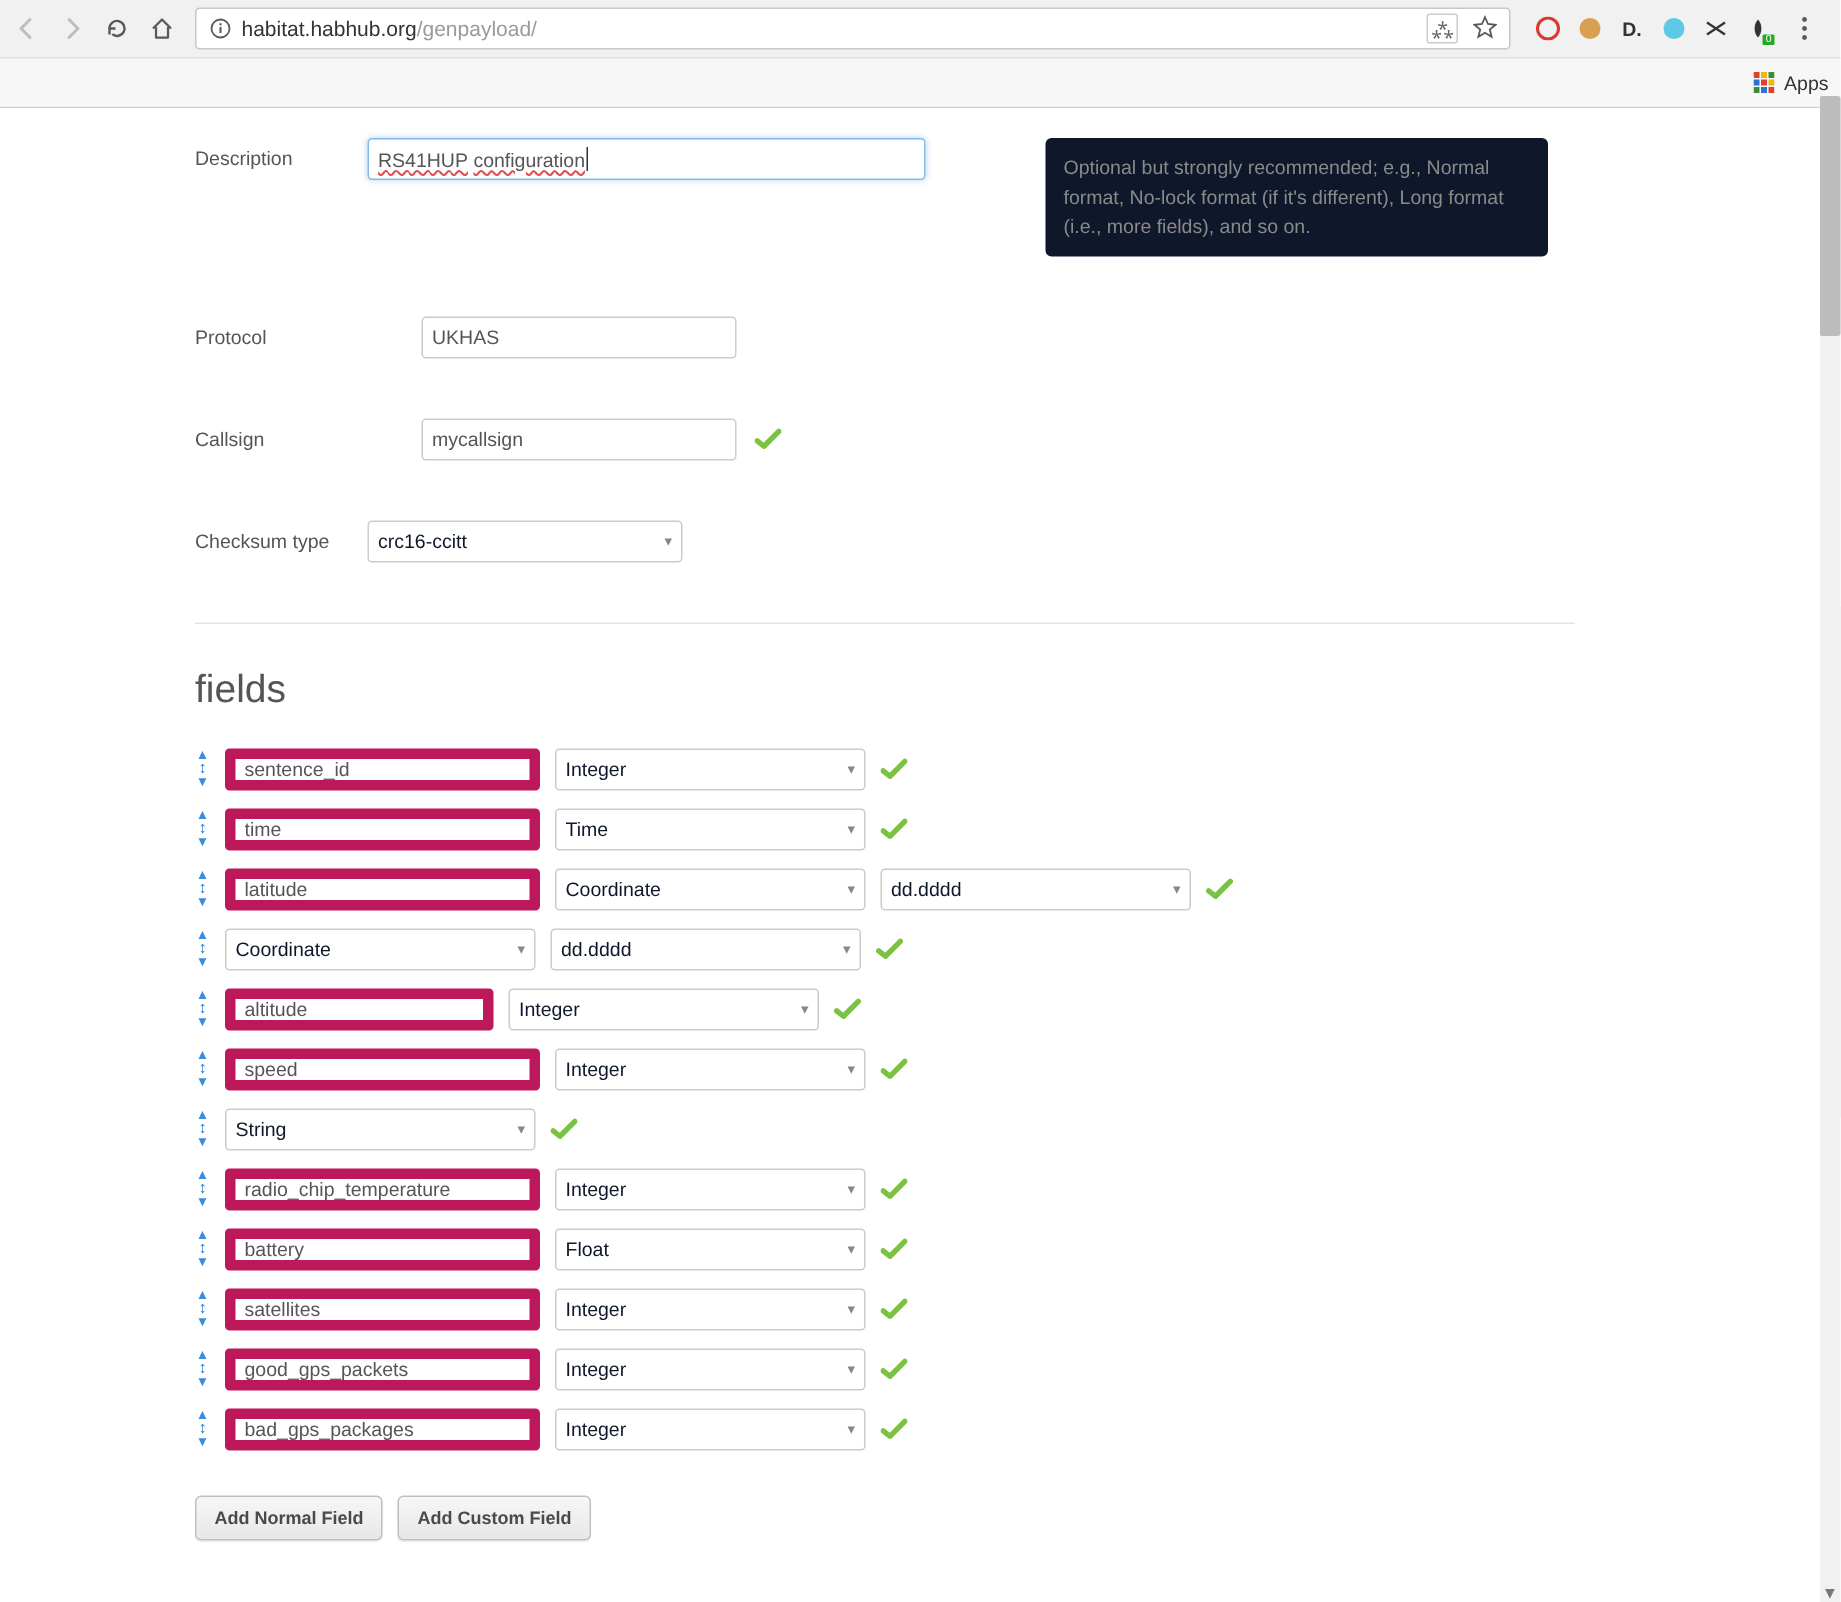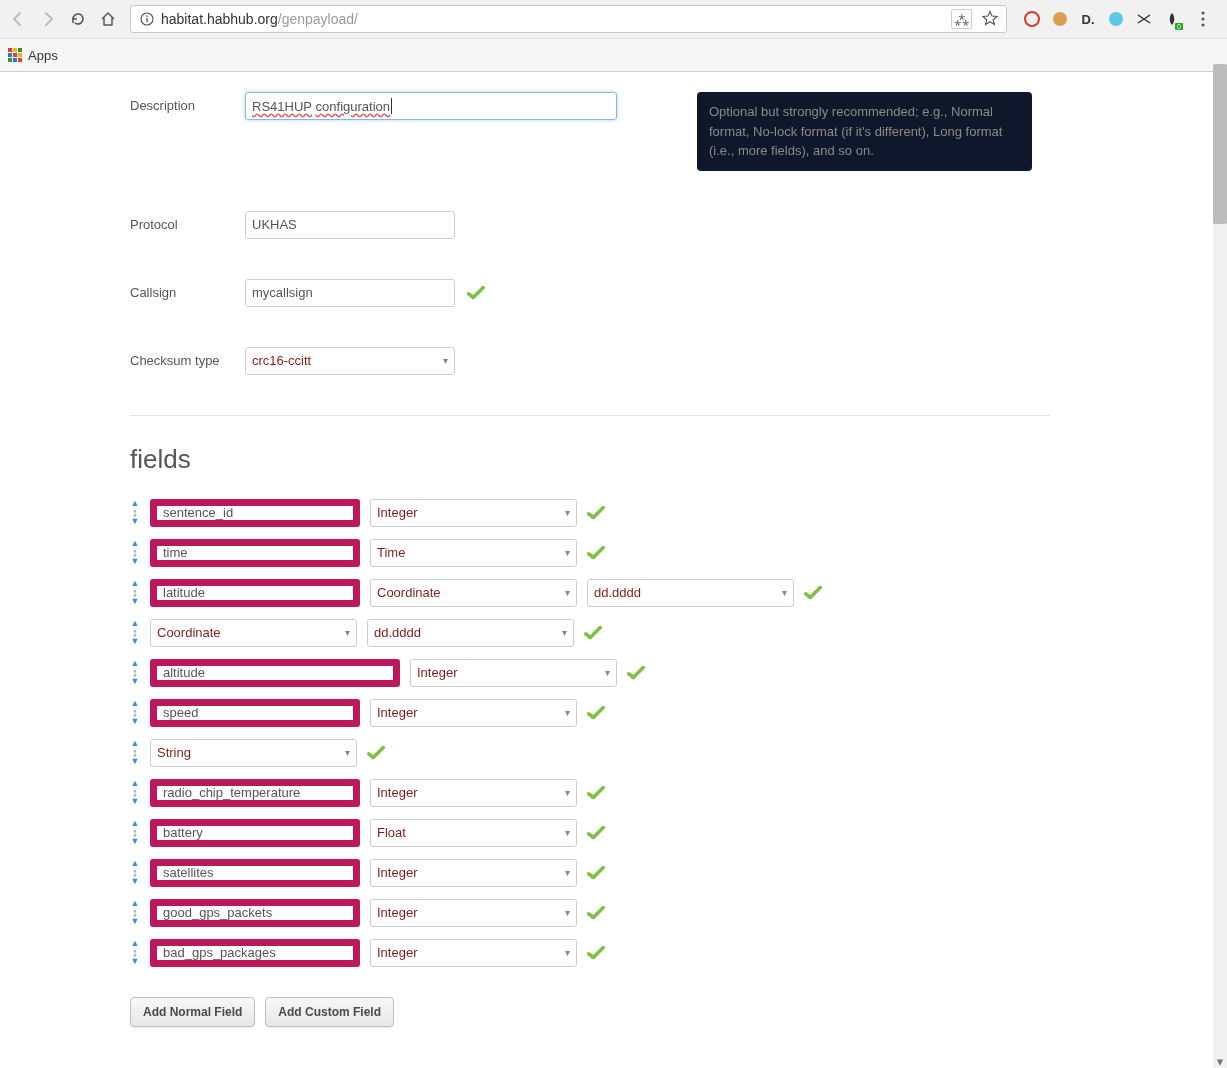--- a/index.html
+++ b/index.html
@@ -10,41 +10,41 @@
 .toolbar-row { display: flex; align-items: center; height: 38px; padding: 0 6px; gap: 6px; }
 .nav-btn { width: 24px; height: 24px; display: flex; align-items: center; justify-content: center; color: #595959; cursor: pointer; }
 .nav-btn.disabled { color: #bdbdbd; }
 .addr-bar { flex: 1; display: flex; align-items: center; height: 28px; background: #fff; border: 1px solid #c8c8c8; border-radius: 3px; padding: 0 8px; margin: 16px 4px; }
 .addr-icon { width: 16px; height: 16px; display: flex; align-items: center; justify-content: center; color: #5a5a5a; margin-right: 6px; }
 .addr-text { flex: 1; font-size: 14px; color: #333; }
 .addr-text .path { color: #9a9a9a; }
 .addr-right { display: flex; align-items: center; gap: 10px; }
 .ext-icons { display: flex; align-items: center; gap: 10px; padding: 0 6px; }
 .ext-ic { width: 18px; height: 18px; display: flex; align-items: center; justify-content: center; }
-.bookmark-bar { display: flex; align-items: center; height: 26px; padding: 16px 8px; border-top: 1px solid #e0e0e0; background: #f7f7f7; gap: 6px; }
+.bookmark-bar { display: flex; align-items: center; height: 26px; padding: 16px 8px; border-top: 1px solid #e0e0e0; background: #f7f7f7; gap: 6px; justify-content: flex-end; }
 .apps-btn { display: flex; align-items: center; gap: 6px; font-size: 13px; color: #333; cursor: pointer; }
 .grid-icon { width: 14px; height: 14px; }
 
 
 .page-wrap { position: relative; padding: 20px 0 40px 0; }
 .scrollbar-track { position: fixed; right: 0; top: 64px; bottom: 0; width: 14px; background: #f1f1f1; }
 .scrollbar-thumb { position: absolute; top: 0; width: 100%; height: 160px; background: #bcbcbc; border-radius: 2px; }
 .scrollbar-down { position: absolute; bottom: 0; width: 100%; height: 14px; display: flex; align-items: center; justify-content: center; color: #777; }
 
 .content { width: 920px; margin-left: 130px; }
 
 .form-row { display: flex; align-items: flex-start; margin-bottom: 40px; }
 .form-label { width: 115px; color: #555; font-size: 13px; padding-top: 6px; }
 .form-controls { display: flex; align-items: center; gap: 12px; }
 
 .text-input { height: 28px; border: 1px solid #ccc; border-radius: 3px; padding: 0 6px; font-size: 13px; color: #555; outline: none; }
 .wide-input { width: 372px; }
-.med-input { width: 210px; }
-
-.select { height: 28px; border: 1px solid #ccc; border-radius: 3px; background: #fff; padding: 0 22px 0 6px; font-size: 13px; color: #7f1d1d; position: relative; display: flex; align-items: center; cursor: pointer; }
+.med-input { width: 210px; margin-left: 36px; }
+
+.select { height: 28px; border: 1px solid #ccc; border-radius: 3px; background: #fff; padding: 0 22px 0 6px; font-size: 13px; color: #0f172a; position: relative; display: flex; align-items: center; cursor: pointer; }
 .select::after { content: '▾'; position: absolute; right: 6px; color: #888; font-size: 10px; }
 .select.w210 { width: 210px; }
 .select.w207 { width: 207px; }
 
 .help-box { margin-left: 80px; width: 335px; background: #0f172a; border-radius: 4px; padding: 10px 12px; font-size: 13px; color: #8a8a8a; line-height: 1.5; }
 
 .hr { border: none; border-top: 1px solid #e3e3e3; margin: 10px 0 28px 0; }
 
 .section-title { font-size: 26px; color: #555; margin-bottom: 24px; }
 
@@ -272,21 +272,21 @@
           <svg class="check-icon" viewBox="0 0 20 20">
             <path d="M2 11 L7 15 L18 4" stroke="#7bc143" stroke-width="4" fill="none" stroke-linecap="round" stroke-linejoin="round"></path>
           </svg>
         </div>
         <div class="field-row">
           <div class="drag-col">
             <span>▲</span>
             <span class="c">↕</span>
             <span>▼</span>
           </div>
-          <input class="text-input field-name filled" value="altitude" style="width: 250px;">
+          <input class="text-input field-name filled" value="altitude" style="width: 179px;">
           <div class="select w207">
             <span>Integer</span>
           </div>
           <svg class="check-icon" viewBox="0 0 20 20">
             <path d="M2 11 L7 15 L18 4" stroke="#7bc143" stroke-width="4" fill="none" stroke-linecap="round" stroke-linejoin="round"></path>
           </svg>
         </div>
         <div class="field-row">
           <div class="drag-col">
             <span>▲</span>

